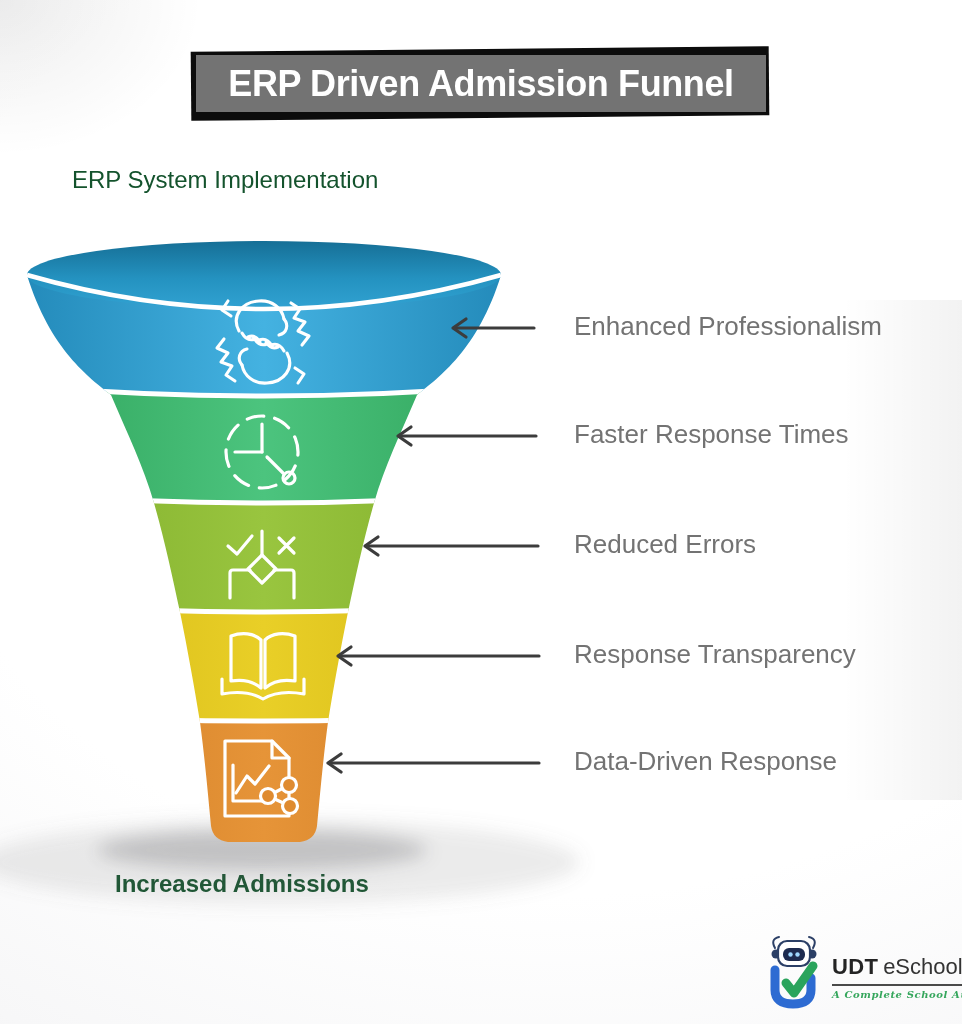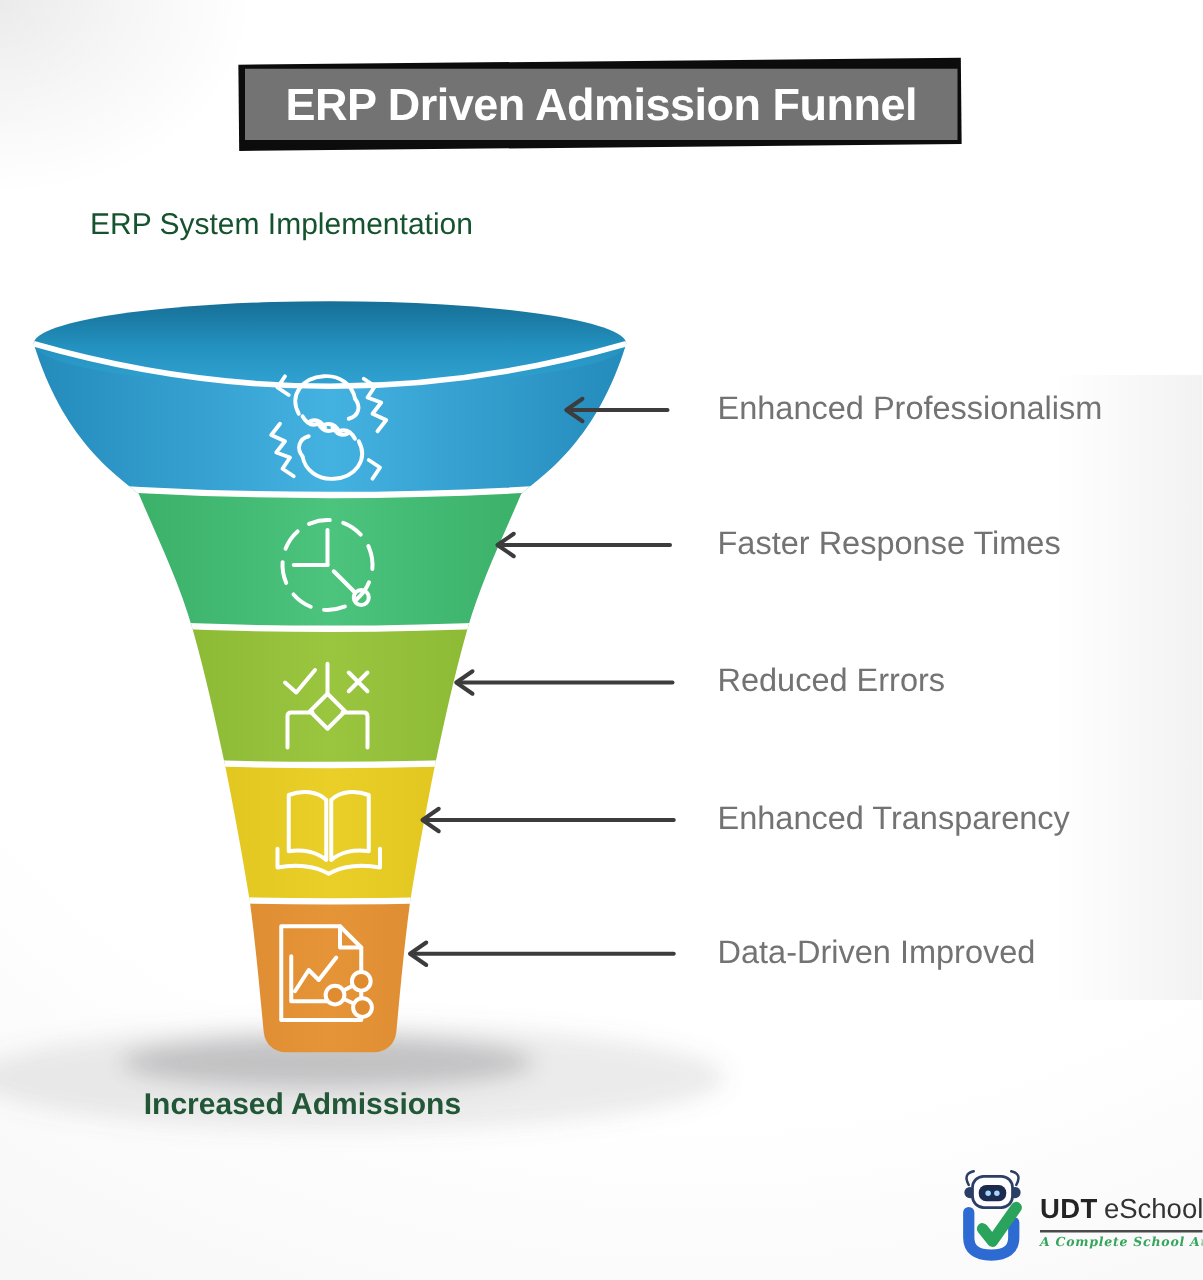--- a/index.html
+++ b/index.html
@@ -202,22 +202,22 @@
     <g>
       <path d="M 539 763 L 329 763"></path>
         <path d="M 341 754 L 328 763 L 341 772"></path>
     </g>
   </g>
 </svg>
 
 <div class="stage-label sl-1">Enhanced Professionalism</div>
 <div class="stage-label sl-2">Faster Response Times</div>
 <div class="stage-label sl-3">Reduced Errors</div>
-<div class="stage-label sl-4">Enhanced Transparency</div>
-<div class="stage-label sl-5">Data-Driven Improved</div>
+<div class="stage-label sl-4">Response Transparency</div>
+<div class="stage-label sl-5">Data-Driven Response</div>
 
 <div class="logo">
   <svg class="logo-emblem" viewBox="0 0 64 78">
     <g>
       <path d="M 13 16 Q 8 7 17 5" fill="none" stroke="#2b3f66" stroke-width="2" stroke-linecap="round"></path>
       <path d="M 51 16 Q 56 7 47 5" fill="none" stroke="#2b3f66" stroke-width="2" stroke-linecap="round"></path>
       <circle cx="14" cy="22" r="4.5" fill="#2b3f66"></circle>
       <circle cx="50" cy="22" r="4.5" fill="#2b3f66"></circle>
       <rect x="16" y="9" width="32" height="25" rx="9" fill="#ffffff" stroke="#2b3f66" stroke-width="2.2"></rect>
       <rect x="21" y="16" width="22" height="13" rx="6" fill="#1d2b4f"></rect>

